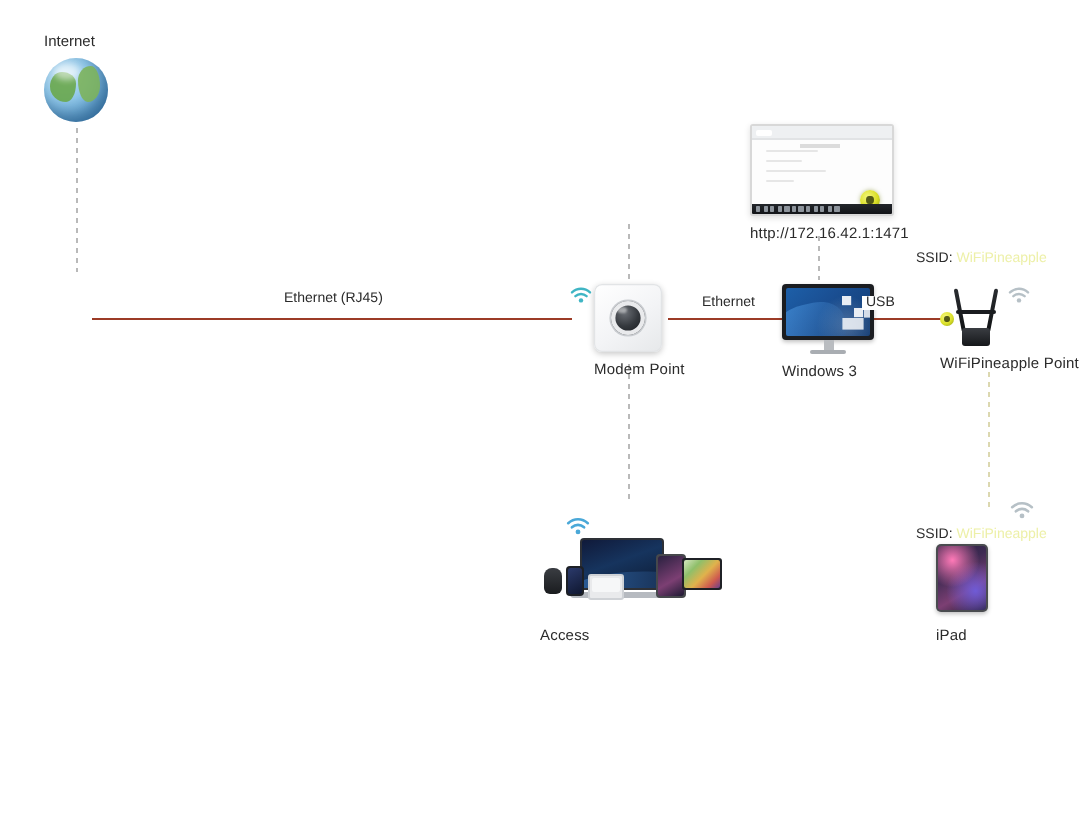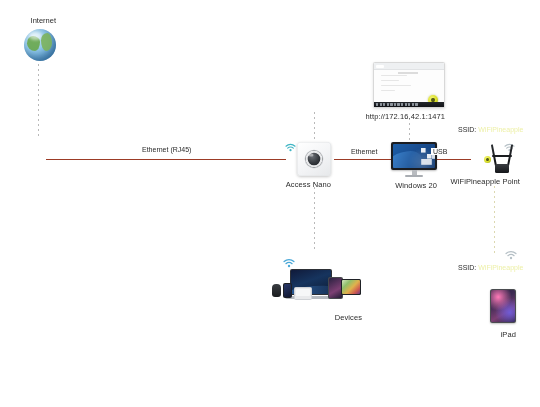--- a/index.html
+++ b/index.html
@@ -15,21 +15,21 @@
     position: relative;
     width: 540px;
     height: 407px;
     background: #ffffff;
     overflow: hidden;
   }
   .node {
     position: absolute;
     display: flex;
     flex-direction: column;
-    align-items: flex-end;
+    align-items: flex-start;
   }
   .node-label {
     font-size: 7.5px;
     color: #2b2b2b;
     text-align: center;
     letter-spacing: .1px;
     white-space: nowrap;
     margin-top: 4px;
   }
   .top-label {
@@ -402,40 +402,40 @@
           <i></i>
       </div>
     </div>
     <div class="node-label">http://172.16.42.1:1471</div>
   </div>
 
   <div class="node" style="left:297px; top:142px; width:34px;">
     <div class="ap">
       <div class="lens"></div>
     </div>
-    <div class="node-label">Access Nano</div>
+    <div class="node-label">Modem Point</div>
   </div>
 
   <svg class="wifi-ico" style="position:absolute; left:285px; top:143px;" width="11" height="9" viewBox="0 0 11 9">
     <path d="M1 3.2C2.3 2.0 3.8 1.4 5.5 1.4S8.7 2.0 10 3.2" fill="none" stroke="#3fb5c4" stroke-width="1.2" stroke-linecap="round"></path>
     <path d="M2.7 5.1C3.5 4.4 4.4 4.0 5.5 4.0S7.5 4.4 8.3 5.1" fill="none" stroke="#3fb5c4" stroke-width="1.2" stroke-linecap="round"></path>
     <circle cx="5.5" cy="7.2" r="1.1" fill="#3fb5c4"></circle>
   </svg>
 
   <div class="edge-label" style="left:349px; top:148px;">Ethernet</div>
 
   <div class="node" style="left:391px; top:142px; width:46px;">
     <div class="monitor">
       <div class="screen">
           <div class="inner"></div>
         </div>
       <div class="neck"></div>
       <div class="foot"></div>
     </div>
-    <div class="node-label">Windows 20</div>
+    <div class="node-label">Windows 3</div>
   </div>
 
   <div class="edge-label" style="left:431px; top:148px;">USB</div>
 
   <div class="ssid-line" style="left:458px; top:126px;">
     <span class="ssid-key">SSID:</span>
     <span class="ssid-val">WiFiPineapple</span>
   </div>
 
   <svg class="wifi-ico" style="position:absolute; left:504px; top:143px;" width="11" height="9" viewBox="0 0 11 9">
@@ -474,34 +474,34 @@
       <div class="dev tablet-w">
           <div class="s"></div>
         </div>
       <div class="dev ipadmini">
           <div class="s"></div>
         </div>
       <div class="dev tv">
           <div class="s"></div>
         </div>
     </div>
-    <div class="node-label" style="margin-top:6px;">Devices</div>
+    <div class="node-label" style="margin-top:6px;">Access</div>
   </div>
 
   <svg class="wifi-ico" style="position:absolute; left:505px; top:250px;" width="12" height="10" viewBox="0 0 11 9">
     <path d="M1 3.2C2.3 2.0 3.8 1.4 5.5 1.4S8.7 2.0 10 3.2" fill="none" stroke="#b6c0c6" stroke-width="1.2" stroke-linecap="round"></path>
     <path d="M2.7 5.1C3.5 4.4 4.4 4.0 5.5 4.0S7.5 4.4 8.3 5.1" fill="none" stroke="#b6c0c6" stroke-width="1.2" stroke-linecap="round"></path>
     <circle cx="5.5" cy="7.2" r="1.1" fill="#b6c0c6"></circle>
   </svg>
 
   <div class="ssid-line" style="left:458px; top:264px;">
     <span class="ssid-key">SSID:</span>
     <span class="ssid-val">WiFiPineapple</span>
   </div>
 
-  <div class="node" style="left:468px; top:289px; width:48px;">
+  <div class="node" style="left:468px; top:272px; width:48px;">
     <div class="ipad">
       <div class="scr"></div>
     </div>
     <div class="node-label" style="margin-top:7px;">iPad</div>
   </div>
 
 </div>
 
 </body></html>

